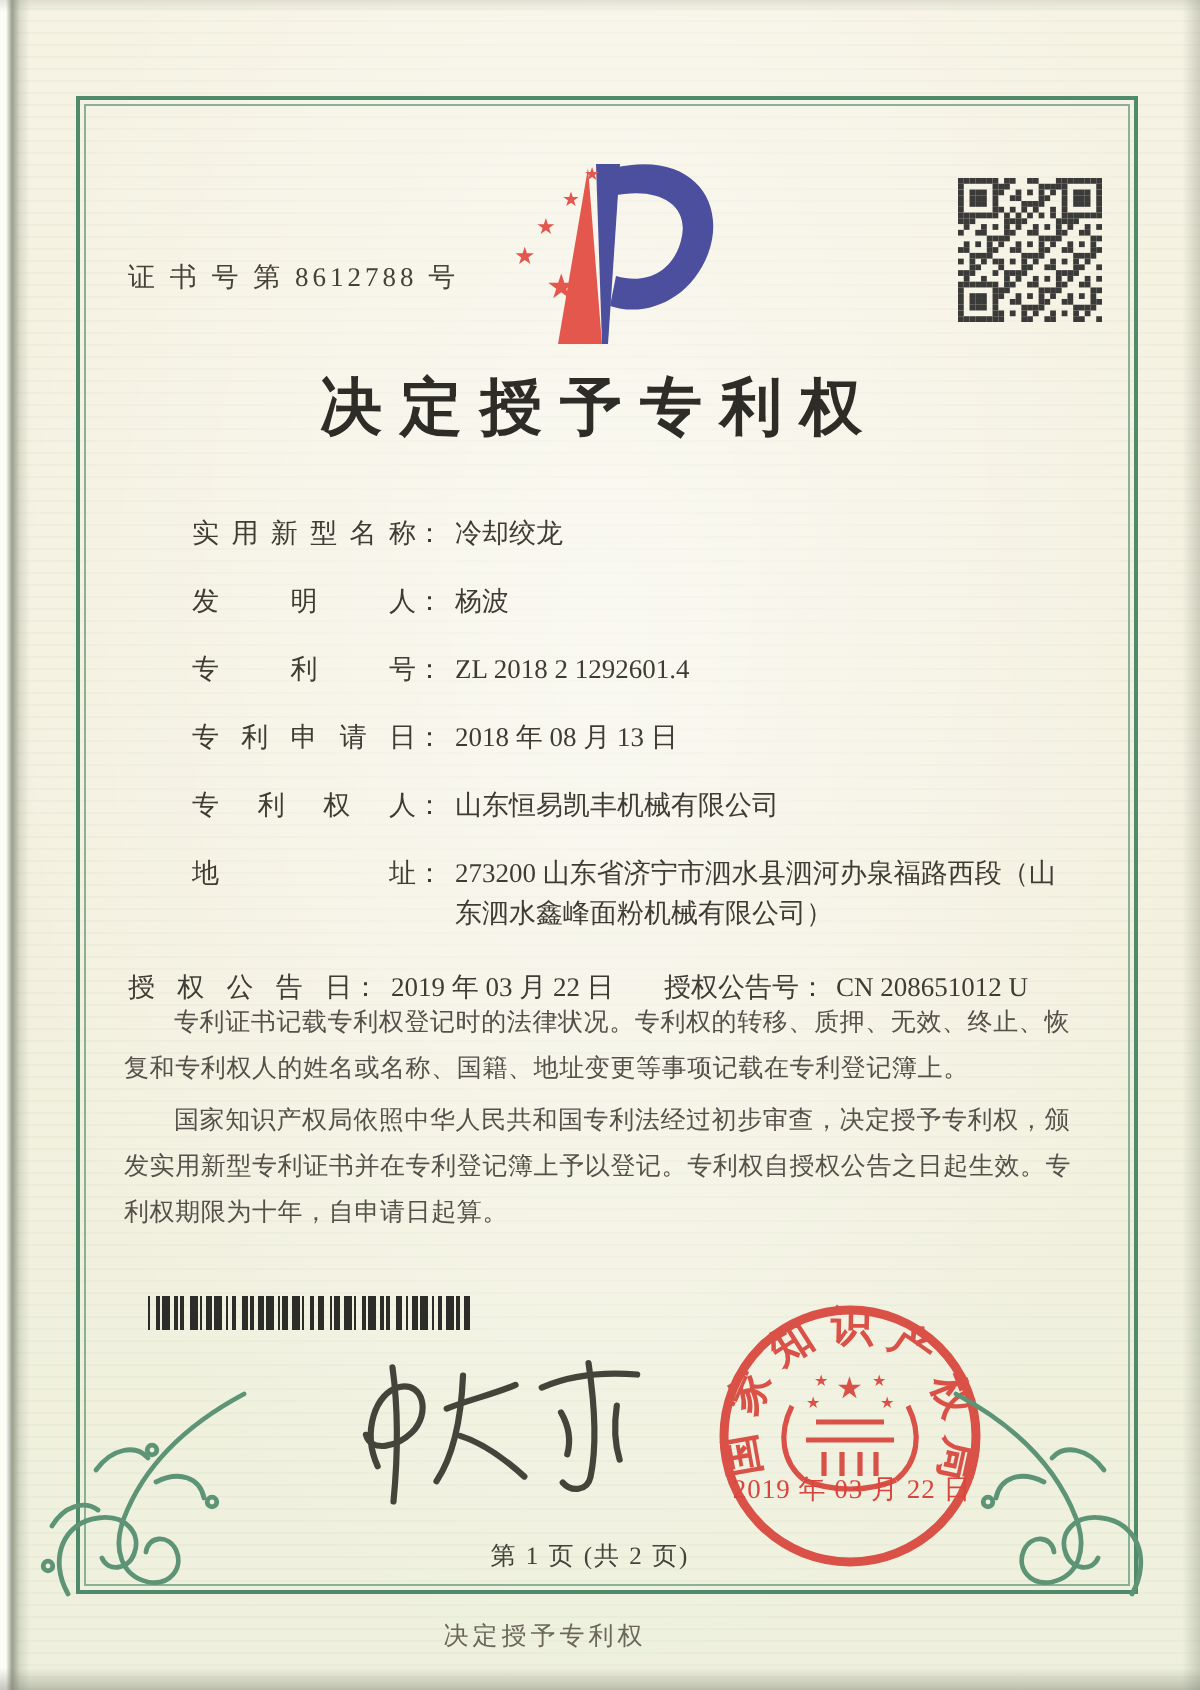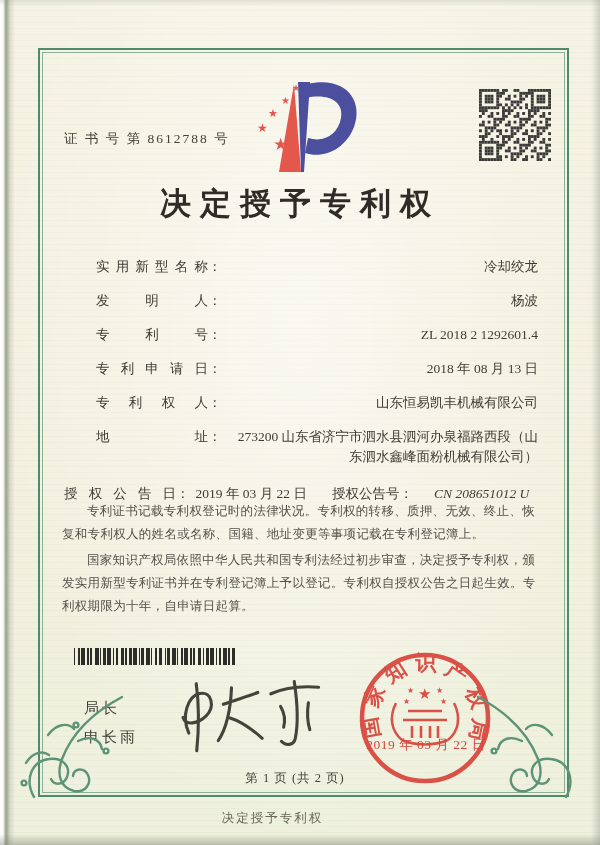--- a/index.html
+++ b/index.html
@@ -27,21 +27,21 @@
   .logo .star{position:absolute;color:#e4574d;font-family:"DejaVu Sans",sans-serif;line-height:1;}
 
   .qr{position:absolute;left:479px;top:89px;width:72px;height:72px;}
 
   .title{position:absolute;left:0;width:600px;top:183px;text-align:center;font-size:31px;font-weight:bold;letter-spacing:9px;color:#2e2c27;}
 
   .fields{position:absolute;left:64px;top:257px;width:474px;font-size:13.5px;color:#3f3c34;}
   .frow{display:flex;line-height:20px;margin-bottom:14px;margin-left:32px;}
   .flabel{width:112px;flex:none;text-align:justify;text-align-last:justify;}
   .fcolon{flex:none;}
-  .fvalue{flex:1;margin-left:6px;text-align:right;}
+  .fvalue{flex:1;margin-left:6px;}
   .grant-row{position:relative;display:flex;line-height:20px;margin-top:17px;font-size:13.5px;color:#3f3c34;}
   .grant-right{position:absolute;left:268px;top:0;display:flex;}
 
   .paras{position:absolute;left:62px;top:500px;width:476px;font-size:12.5px;line-height:23px;color:#55514a;letter-spacing:.3px;}
   .paras p{margin:0 0 3px 0;text-indent:2em;}
 
   .barcode{position:absolute;left:74px;top:648px;width:164px;height:17px;overflow:hidden;white-space:nowrap;}
   .barcode i{display:inline-block;height:17px;background:#2c2c28;vertical-align:top;}
 
   .signer{position:absolute;left:84px;top:694px;font-size:15px;color:#3e3d35;letter-spacing:3px;line-height:29px;}
@@ -426,36 +426,32 @@
         <span class="fcolon">：</span>
       <span class="fvalue">273200 山东省济宁市泗水县泗河办泉福路西段（山东泗水鑫峰面粉机械有限公司）</span>
     </div>
     <div class="grant-row">
       <span class="flabel">授权公告日</span>
         <span class="fcolon">：</span>
       <span style="margin-left:6px;">2019 年 03 月 22 日</span>
       <span class="grant-right">
         <span>授权公告号</span>
           <span>：</span>
-        <span style="margin-left:21px;font-style:italic;">CN 208651012 U</span>
+        <span style="margin-left:5px;">CN 208651012 U</span>
       </span>
     </div>
   </div>
 
   <div class="paras">
     <p>专利证书记载专利权登记时的法律状况。专利权的转移、质押、无效、终止、恢复和专利权人的姓名或名称、国籍、地址变更等事项记载在专利登记簿上。</p>
     <p>国家知识产权局依照中华人民共和国专利法经过初步审查，决定授予专利权，颁发实用新型专利证书并在专利登记簿上予以登记。专利权自授权公告之日起生效。专利权期限为十年，自申请日起算。</p>
   </div>
 
   <div class="barcode" id="barcode"><i style="width: 1.25px; margin-right: 2.4px;"></i><i style="width: 2.5px; margin-right: 1.2px;"></i><i style="width: 3.75px; margin-right: 2.4px;"></i><i style="width: 1.25px; margin-right: 1.2px;"></i><i style="width: 2.5px; margin-right: 2.4px;"></i><i style="width: 3.75px; margin-right: 1.2px;"></i><i style="width: 1.25px; margin-right: 2.4px;"></i><i style="width: 2.5px; margin-right: 1.2px;"></i><i style="width: 3.75px; margin-right: 2.4px;"></i><i style="width: 1.25px; margin-right: 1.2px;"></i><i style="width: 2.5px; margin-right: 2.4px;"></i><i style="width: 3.75px; margin-right: 1.2px;"></i><i style="width: 1.25px; margin-right: 2.4px;"></i><i style="width: 2.5px; margin-right: 1.2px;"></i><i style="width: 3.75px; margin-right: 2.4px;"></i><i style="width: 1.25px; margin-right: 1.2px;"></i><i style="width: 2.5px; margin-right: 2.4px;"></i><i style="width: 3.75px; margin-right: 1.2px;"></i><i style="width: 1.25px; margin-right: 2.4px;"></i><i style="width: 2.5px; margin-right: 1.2px;"></i><i style="width: 3.75px; margin-right: 2.4px;"></i><i style="width: 1.25px; margin-right: 1.2px;"></i><i style="width: 2.5px; margin-right: 2.4px;"></i><i style="width: 3.75px; margin-right: 1.2px;"></i><i style="width: 1.25px; margin-right: 2.4px;"></i><i style="width: 2.5px; margin-right: 1.2px;"></i><i style="width: 3.75px; margin-right: 2.4px;"></i><i style="width: 1.25px; margin-right: 1.2px;"></i><i style="width: 2.5px; margin-right: 2.4px;"></i><i style="width: 3.75px; margin-right: 1.2px;"></i><i style="width: 1.25px; margin-right: 2.4px;"></i><i style="width: 2.5px; margin-right: 1.2px;"></i><i style="width: 3.75px; margin-right: 2.4px;"></i><i style="width: 1.25px; margin-right: 1.2px;"></i><i style="width: 2.5px; margin-right: 2.4px;"></i><i style="width: 3.75px; margin-right: 1.2px;"></i><i style="width: 1.25px; margin-right: 2.4px;"></i><i style="width: 2.5px; margin-right: 1.2px;"></i></div>
 
-  <div class="signer">
-    <div>局长</div>
-    <div>申长雨</div>
-  </div>
 
   <svg class="autograph" viewBox="0 0 160 76" fill="none" stroke="#45443b" stroke-width="3.1" stroke-linecap="round" stroke-linejoin="round">
     <path d="M20,52 C13,34 21,15 33,13 C45,11 48,27 38,36 C30,43 17,45 15,36"></path>
     <path d="M30,3 C32,26 30,50 27,70"></path>
     <path d="M65,9 C63,30 58,49 49,61"></path>
     <path d="M56,25 C68,21 80,19 91,15"></path>
     <path d="M62,39 C73,43 84,52 93,61"></path>
     <path d="M104,17 C120,11 137,11 152,13"></path>
     <path d="M128,6 C130,27 130,48 126,63 C124,70 116,70 112,65"></path>
     <path d="M113,30 C117,38 117,45 115,51"></path>

